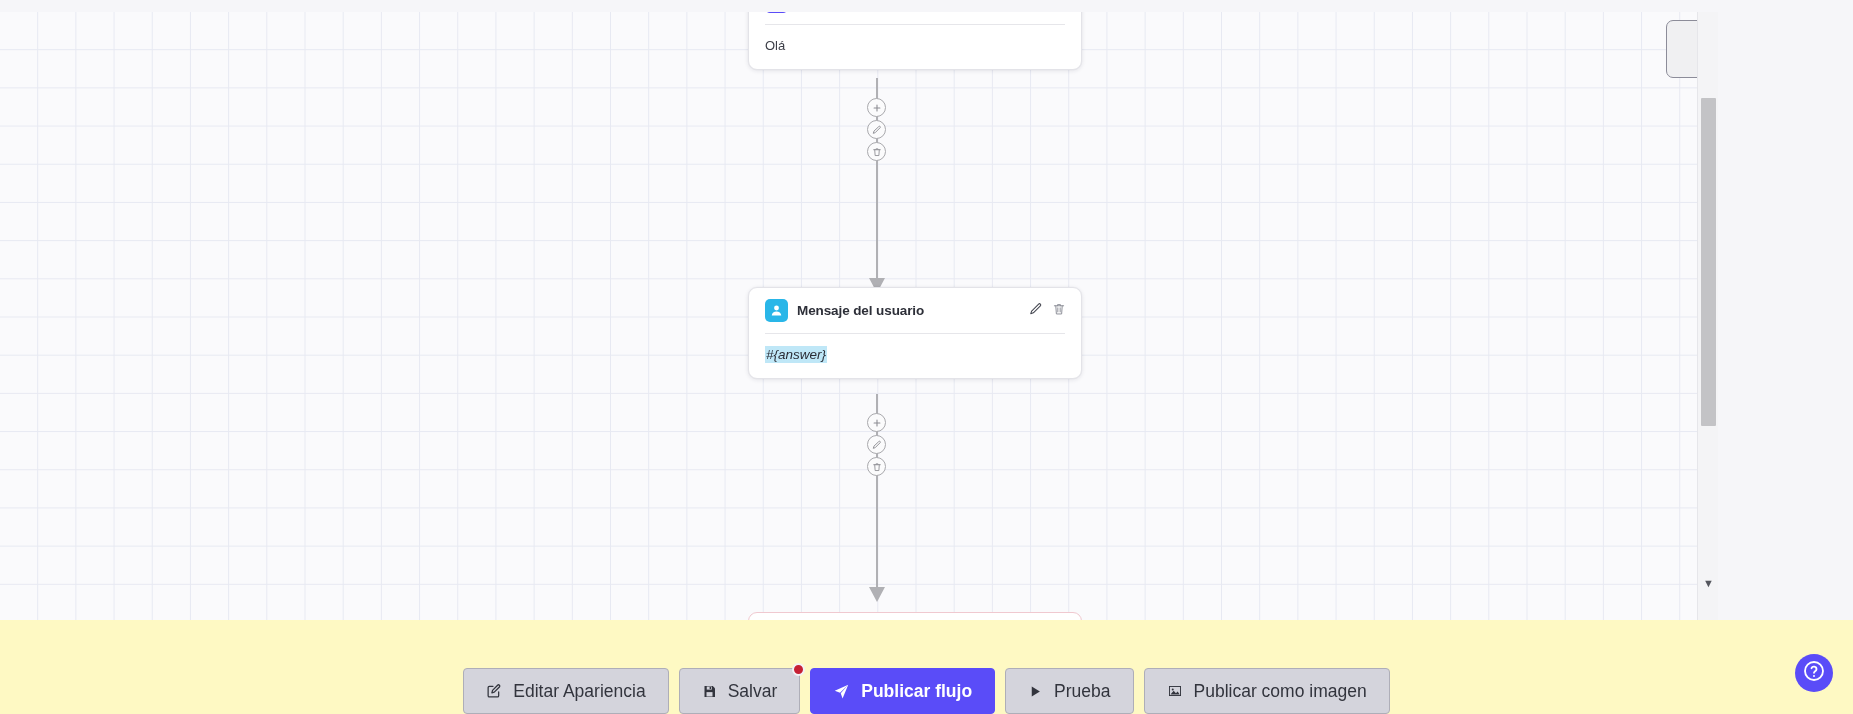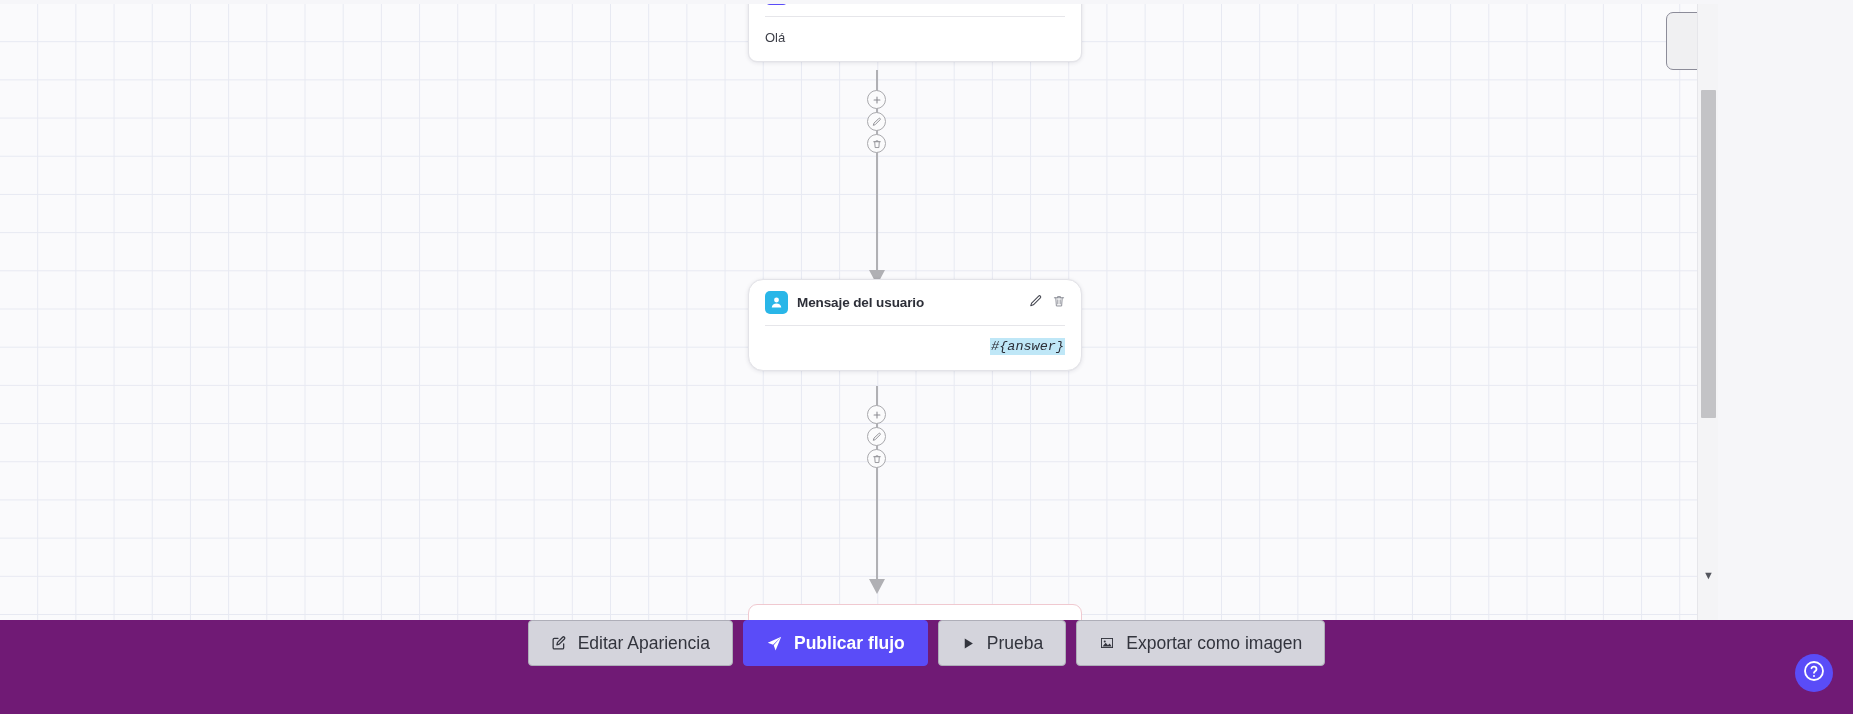--- a/index.html
+++ b/index.html
@@ -7,21 +7,21 @@
     width: 1853px;
     height: 714px;
     overflow: hidden;
     font-family: "Liberation Sans", sans-serif;
     background: #f6f6f9;
   }
 
   
   .canvas {
     position: absolute;
-    left: 0; top: 4px;
+    left: 0; top: 12px;
     width: 1718px;
     height: 620px;
     background-color: #fafafc;
     background-image:
       linear-gradient(to right, #e7e9f2 1px, transparent 1px),
       linear-gradient(to bottom, #e7e9f2 1px, transparent 1px);
     background-size: 38.2px 38.2px;
     background-position: -1px -1px;
     overflow: hidden;
   }
@@ -59,21 +59,21 @@
   }
   .node-actions { display: flex; align-items: center; gap: 9px; flex: 0 0 auto; }
   .node-actions .ico { cursor: pointer; display: block; color: #43454f; }
   .node-divider { height: 1px; background: #e6e6ea; margin: 0 16px; }
   .node-body {
     padding: 13px 16px 16px;
     font-size: 13px;
     color: #3c3e47;
     min-height: 22px;
   }
-  .node-body.centered { text-align: right; font-family: Liberation Mono, monospace; }
+  .node-body.centered { text-align: left; }
   .var-chip {
     font-style: italic;
     background: #bfe7f7;
     color: #2b2d36;
     font-size: 13.5px;
     padding: 1px 1px;
   }
 
   
   .edge { position: absolute; z-index: 1; }
@@ -141,23 +141,23 @@
     font-size: 11px;
     line-height: 11px;
   }
 
   
   .toolbar {
     position: absolute;
     left: 0; top: 620px;
     width: 1853px;
     height: 94px;
-    background: #701a75;
+    background: #fef9c3;
     display: flex;
-    align-items: flex-start;
+    align-items: flex-end;
     justify-content: center;
     gap: 10px;
     z-index: 12;
   }
   .tb-btn {
     position: relative;
     height: 46px;
     border: 1px solid #aeaeb8;
     border-radius: 4px;
     background: #d4d4dc;
@@ -253,21 +253,21 @@
         <path d="M16.5 3.5a2.1 2.1 0 0 1 3 3L7.5 18.5 3 20l1.5-4.5z"></path>
       </svg>
     </span>
     <span class="conn-btn">
       <svg width="10" height="10" viewBox="0 0 24 24" fill="none" stroke="#8c8c92" stroke-width="2.1" stroke-linecap="round" stroke-linejoin="round">
         <path d="M4 6.5h16M9.5 6.5V4.5h5v2M6.5 6.5l1 14h9l1-14"></path>
       </svg>
     </span>
   </div>
 
-  <div class="node" style="left:748px; top:275px;border-radius:15px;">
+  <div class="node" style="left:748px; top:275px;">
     <div class="node-head">
       <span class="node-badge" style="background:#29b6e8;">
         <svg width="15" height="15" viewBox="0 0 24 24" fill="#ffffff">
           <circle cx="12" cy="8" r="3.9"></circle>
           <path d="M4.4 20c.3-4.3 3.6-6.6 7.6-6.6s7.3 2.3 7.6 6.6z"></path>
         </svg>
       </span>
       <span class="node-title">Mensaje del usuario</span>
       <span class="node-actions">
         <span class="ico">
@@ -322,20 +322,32 @@
     <span>
       <svg width="16" height="16" viewBox="0 0 24 24" fill="none" stroke="#32343d" stroke-width="1.9" stroke-linecap="round" stroke-linejoin="round">
         <path d="M19 13.5V19a1.8 1.8 0 0 1-1.8 1.8H5A1.8 1.8 0 0 1 3.2 19V6.8A1.8 1.8 0 0 1 5 5h5.5"></path>
         <path d="M17.4 3.3a1.9 1.9 0 0 1 2.7 2.7L12.4 13.7l-3.6 1 1-3.6z"></path>
       </svg>
     </span>
     <span>Editar Apariencia</span>
   </button>
 
 
+  <button class="tb-btn">
+    <span class="dot"></span>
+    <span>
+      <svg width="15" height="15" viewBox="0 0 24 24" fill="#32343d">
+        <path d="M4 3.2h13.2L20.8 6.8V20.8H4z"></path>
+        <rect x="7.6" y="4" width="8" height="5" fill="#d4d4dc"></rect>
+        <rect x="12.2" y="4.6" width="2.2" height="3.6" fill="#32343d"></rect>
+        <rect x="7.2" y="13" width="9.6" height="7" fill="#d4d4dc"></rect>
+      </svg>
+    </span>
+    <span>Salvar</span>
+  </button>
 
   <button class="tb-btn primary">
     <span>
       <svg width="17" height="17" viewBox="0 0 24 24" fill="#ffffff">
         <path d="M21.5 2.5 2.5 11l7.4 2.6L21.5 2.5zM10.9 14.6l2.6 7.4L21.5 2.5z"></path>
       </svg>
     </span>
     <span>Publicar flujo</span>
   </button>
 
@@ -350,21 +362,21 @@
 
   <button class="tb-btn">
     <span>
       <svg width="16" height="16" viewBox="0 0 24 24" fill="#32343d">
         <path d="M3 4.5h18v15H3z"></path>
         <rect x="4.4" y="5.9" width="15.2" height="12.2" fill="#d4d4dc"></rect>
         <circle cx="8.6" cy="9.6" r="1.5" fill="#32343d"></circle>
         <polygon points="5.2,17.4 10,11.6 13.4,15.4 16,12.6 19,17.4" fill="#32343d"></polygon>
       </svg>
     </span>
-    <span>Exportar como imagen</span>
+    <span>Publicar como imagen</span>
   </button>
 
 </div>
 
 <div class="help-fab">
   <span>
     <svg width="26" height="26" viewBox="0 0 24 24" fill="none" stroke="#ffffff" stroke-width="1.7" stroke-linecap="round" stroke-linejoin="round">
       <circle cx="12" cy="12" r="8.3"></circle>
       <path d="M9.7 9.4a2.4 2.4 0 0 1 4.6.9c0 1.7-2.3 2-2.3 3.4"></path>
       <circle cx="12" cy="16.6" r=".95" fill="#ffffff" stroke="none"></circle>

